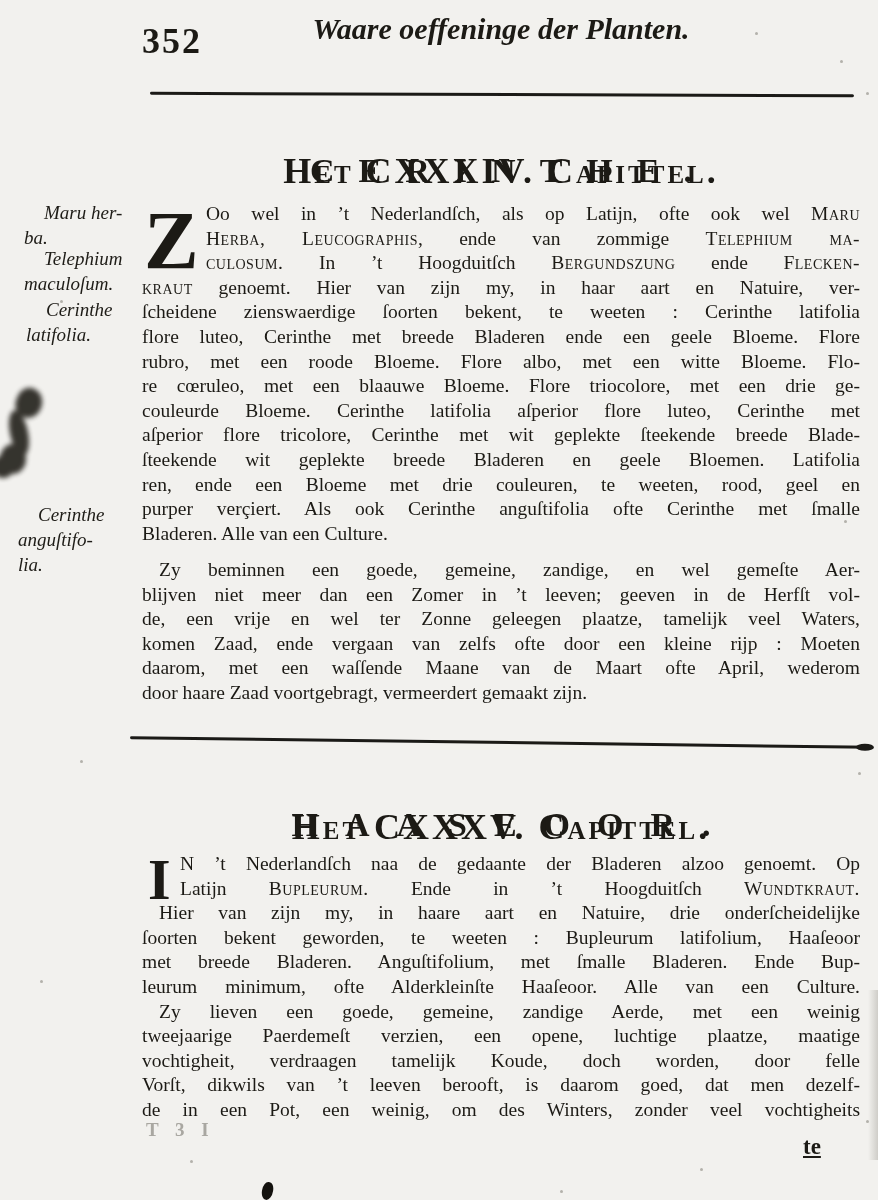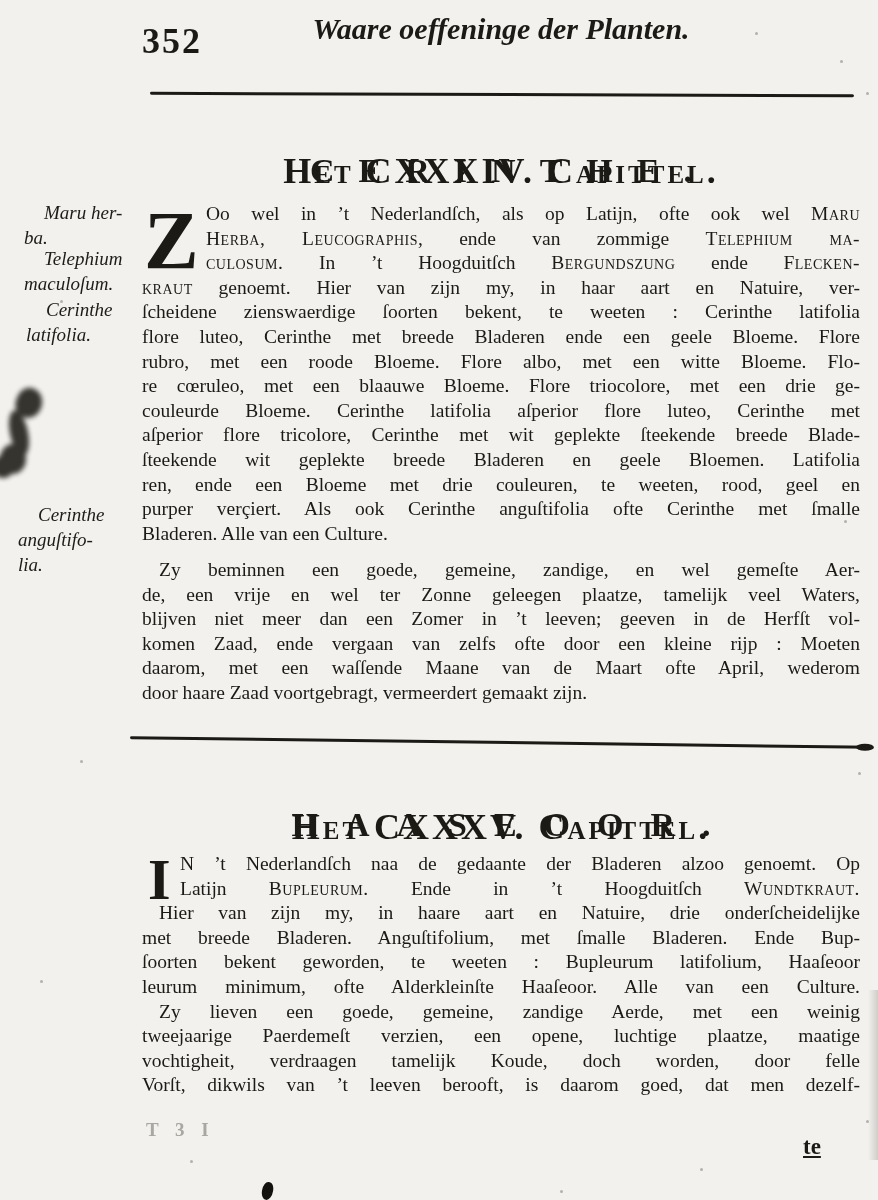--- a/index.html
+++ b/index.html
@@ -145,44 +145,45 @@
       <div class="ln"><span>couleurde Bloeme. </span><span class="i">Cerinthe latifolia aſperior flore luteo</span><span>, Cerinthe met</span></div>
       <div class="ln"><span class="i">aſperior flore tricolore</span><span>, Cerinthe met wit geplekte ſteekende breede Blade-</span></div>
       <div class="ln"><span>ſteekende wit geplekte breede Bladeren en geele Bloemen. </span><span class="i">Latifolia</span></div>
       <div class="ln"><span>ren, ende een Bloeme met drie couleuren, te weeten, rood, geel en</span></div>
       <div class="ln"><span>purper verçiert. Als ook </span><span class="i">Cerinthe anguſtifolia</span><span> ofte Cerinthe met ſmalle</span></div>
       <div class="ln last"><span>Bladeren. Alle van een Culture.</span></div>
     </div>
 
   <div class="para p2">
       <div class="ln in"><span>Zy beminnen een goede, gemeine, zandige, en wel gemeſte Aer-</span></div>
+      <div class="ln"><span>blijven niet meer dan een Zomer in ’t leeven; geeven in de Herfſt vol-</span></div>
       <div class="ln"><span>de, een vrije en wel ter Zonne geleegen plaatze, tamelijk veel Waters,</span></div>
-      <div class="ln"><span>blijven niet meer dan een Zomer in ’t leeven; geeven in de Herfſt vol-</span></div>
       <div class="ln"><span>komen Zaad, ende vergaan van zelfs ofte door een kleine rijp : Moeten</span></div>
       <div class="ln"><span>daarom, met een waſſende Maane van de Maart ofte April, wederom</span></div>
       <div class="ln last"><span>door haare Zaad voortgebragt, vermeerdert gemaakt zijn.</span></div>
     </div>
 
   <div class="rule rule-mid"></div>
 
   <div class="chhead h2">Het CXXXV. Capittel.</div>
   <div class="chtitle t2">HAASEOOR.</div>
 
   <div class="para p3">
     <span class="dropcap d2">I</span>
   <div class="ln" style="padding-left: 38px;"><span>N ’t Nederlandſch naa de gedaante der Bladeren alzoo genoemt. Op</span></div>
       <div class="ln" style="padding-left: 38px;"><span>Latijn </span><span class="sc">Bupleurum.</span><span> Ende in ’t Hoogduitſch </span><span class="sc">Wundtkraut.</span></div>
       <div class="ln in"><span>Hier van zijn my, in haare aart en Natuire, drie onderſcheidelijke</span></div>
+      <div class="ln"><span>ſoorten bekent geworden, te weeten : </span><span class="i">Bupleurum latifolium</span><span>, Haaſeoor</span></div>
       <div class="ln"><span>met breede Bladeren. </span><span class="i">Anguſtifolium</span><span>, met ſmalle Bladeren. Ende </span><span class="i">Bup-</span></div>
-      <div class="ln"><span>ſoorten bekent geworden, te weeten : </span><span class="i">Bupleurum latifolium</span><span>, Haaſeoor</span></div>
       <div class="ln"><span class="i">leurum minimum</span><span>, ofte Alderkleinſte Haaſeoor. Alle van een Culture.</span></div>
       <div class="ln in"><span>Zy lieven een goede, gemeine, zandige Aerde, met een weinig</span></div>
       <div class="ln"><span>tweejaarige Paerdemeſt verzien, een opene, luchtige plaatze, maatige</span></div>
       <div class="ln"><span>vochtigheit, verdraagen tamelijk Koude, doch worden, door felle</span></div>
       <div class="ln"><span>Vorſt, dikwils van ’t leeven berooft, is daarom goed, dat men dezelf-</span></div>
+      <div class="ln"><span>de in een Pot, een weinig, om des Winters, zonder veel vochtigheits</span></div>
     </div>
 
   <div class="stamp">T 3 I</div>
   <div class="catchword">te</div>
   <div class="bottom-mark"></div>
   <div class="right-smudge"></div>
 
   <i class="speck" style="left:755px;top:32px;"></i>
   <i class="speck" style="left:840px;top:60px;"></i>
   <i class="speck" style="left:866px;top:92px;"></i>

